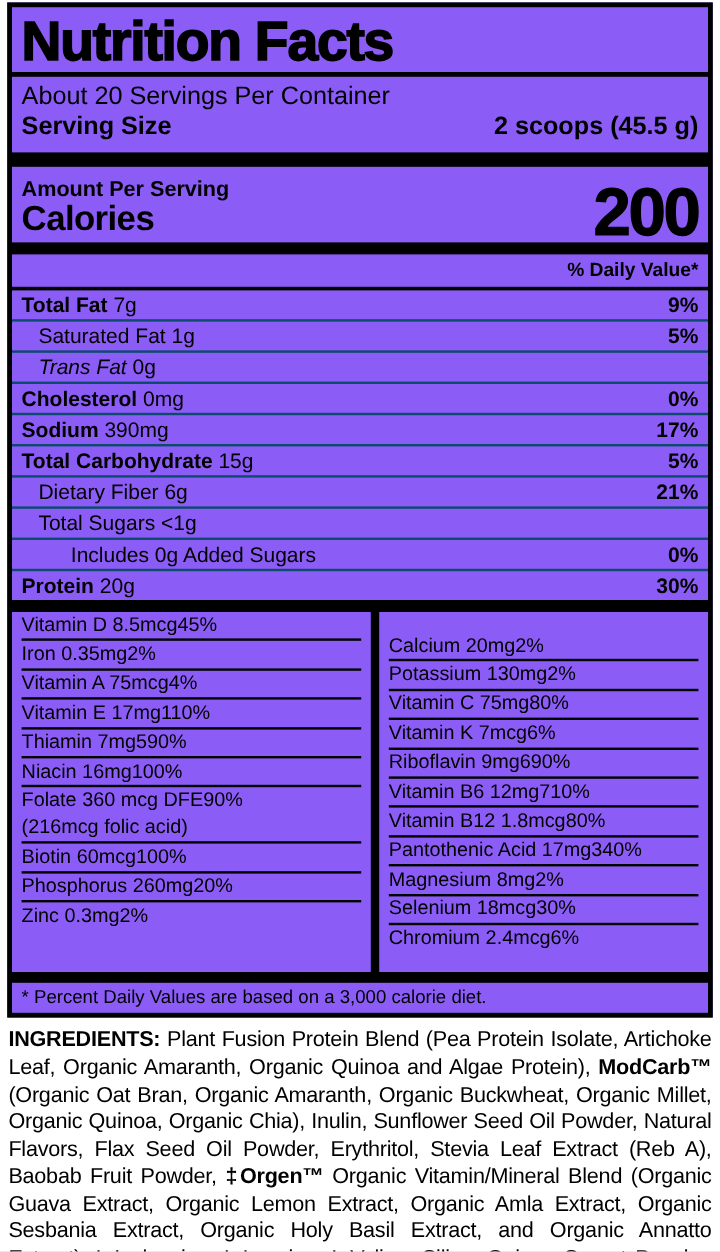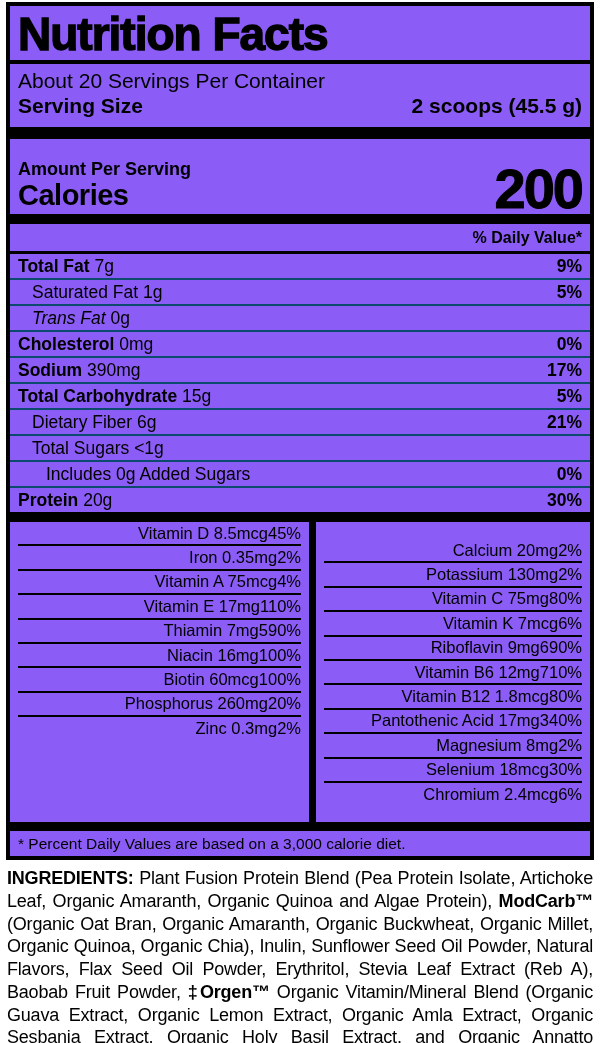--- a/index.html
+++ b/index.html
@@ -11,44 +11,44 @@
            -webkit-text-stroke:1.4px #000; padding-top:2px; }
   .rule-thick-under-title { border-bottom:4px solid #000; margin:0 -8px; }
 
   .about { font-size:21px; line-height:25px; margin-top:4px; }
   .srow { display:flex; justify-content:space-between; align-items:baseline;
           font-size:21px; font-weight:bold; line-height:26px; padding-bottom:8px; }
 
   .bar { background:#000; margin:0 -8px; }
   .bar1 { height:12px; } .bar2 { height:10px; } .bar3 { height:10px; } .bar4 { height:9px; }
 
-  .amount-block { position:relative; padding:20px 0 3px 0; }
+  .amount-block { position:relative; padding:8px 0 3px 0; }
   .aps { font-size:18px; font-weight:bold; line-height:21px; }
   .cal { font-size:29px; font-weight:bold; line-height:31px; letter-spacing:-0.5px; }
   .calval { position:absolute; right:0; bottom:-2px; font-size:56px; font-weight:bold;
             line-height:54px; letter-spacing:-2px; -webkit-text-stroke:1px #000; }
 
   .dvh { text-align:right; font-weight:bold; font-size:16px; padding:5px 8px 4px 8px;
          border-bottom:3px solid #000; margin:0 -8px; }
 
   .nrow { display:flex; justify-content:space-between; align-items:center; height:24px;
           font-size:17.5px; border-top:2px solid #0c4a6e; margin:0 -8px; padding:0 8px; }
   .nrow:first-child { border-top:none; }
   .nrow.ind1 { padding-left:22px; }
-  .nrow.ind2 { padding-left:36px;text-align:center; }
+  .nrow.ind2 { padding-left:49px;text-align:center; }
   .ndv { font-weight:bold; }
 
   .vits { display:flex; margin:0 -8px; align-items:stretch; }
   .vcol { font-size:16.5px; }
   .vcol.left  { width:283px; padding:0 8px; }
   .vcol.right { flex:1; padding:17px 8px; }
   .vdiv { width:7px; background:#000; }
   .vrow { border-top:2px solid #000; }
   .vcol .vrow:first-child { border-top:none; }
-  .vline { display:flex; justify-content:flex-end; align-items:center; height:22.4px; }
+  .vline { display:flex; justify-content:flex-start; align-items:center; height:22.4px; }
   .vrow.tall .vline { height:22.4px; }
   .vsub { height:22.4px; display:flex; align-items:center; }
 
   .footnote { font-size:15.5px; line-height:19px; padding:3px 0 3px 0; }
 
   .ingredients { margin:7px 7px 0 7px; font-size:18px; line-height:22.7px;
                  text-align:justify; letter-spacing:-0.2px; }
   b { font-weight:bold; }
   i { font-style:italic; }
 </style>
@@ -153,20 +153,27 @@
             <span class="vname">Thiamin 7mg</span>
             <span class="vpct">590%</span>
           </div>
         </div>
         <div class="vrow">
           <div class="vline">
             <span class="vname">Niacin 16mg</span>
             <span class="vpct">100%</span>
           </div>
         </div>
+        <div class="vrow tall">
+          <div class="vline">
+            <span class="vname">Folate 360 mcg DFE</span>
+            <span class="vpct">90%</span>
+          </div>
+          <div class="vsub">(216mcg folic acid)</div>
+        </div>
         <div class="vrow">
           <div class="vline">
             <span class="vname">Biotin 60mcg</span>
             <span class="vpct">100%</span>
           </div>
         </div>
         <div class="vrow">
           <div class="vline">
             <span class="vname">Phosphorus 260mg</span>
             <span class="vpct">20%</span>

